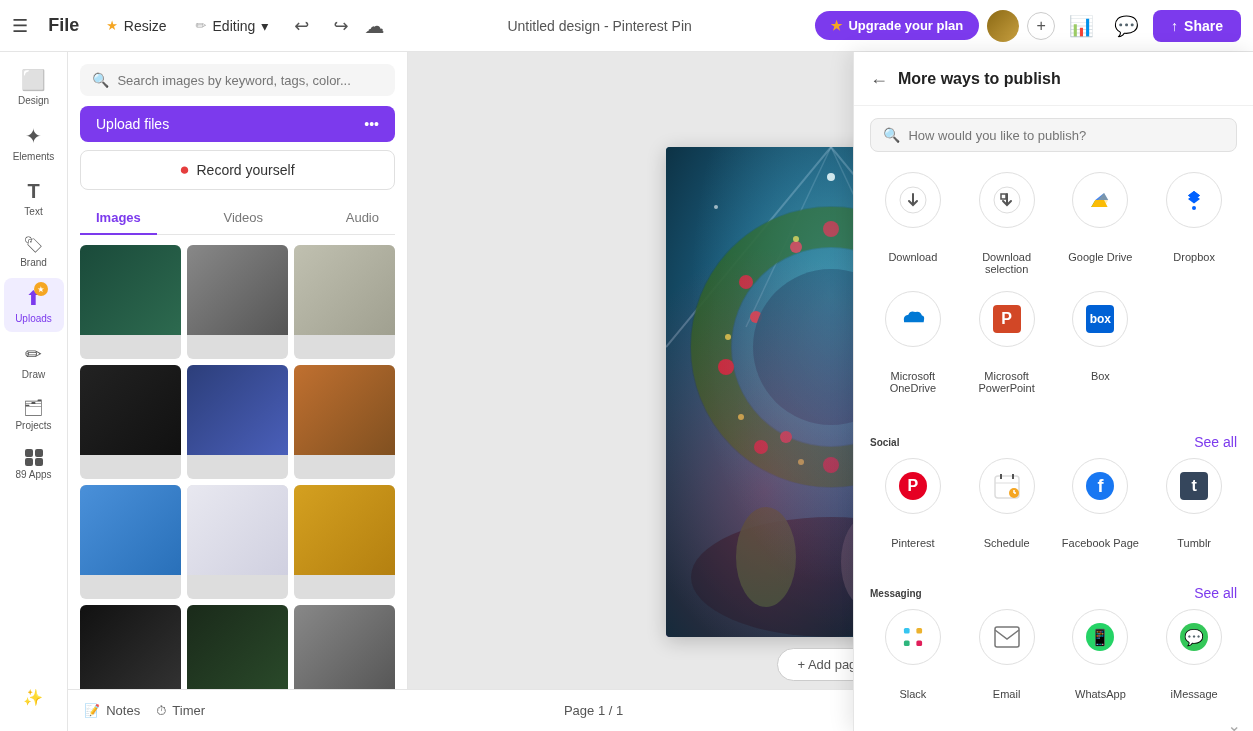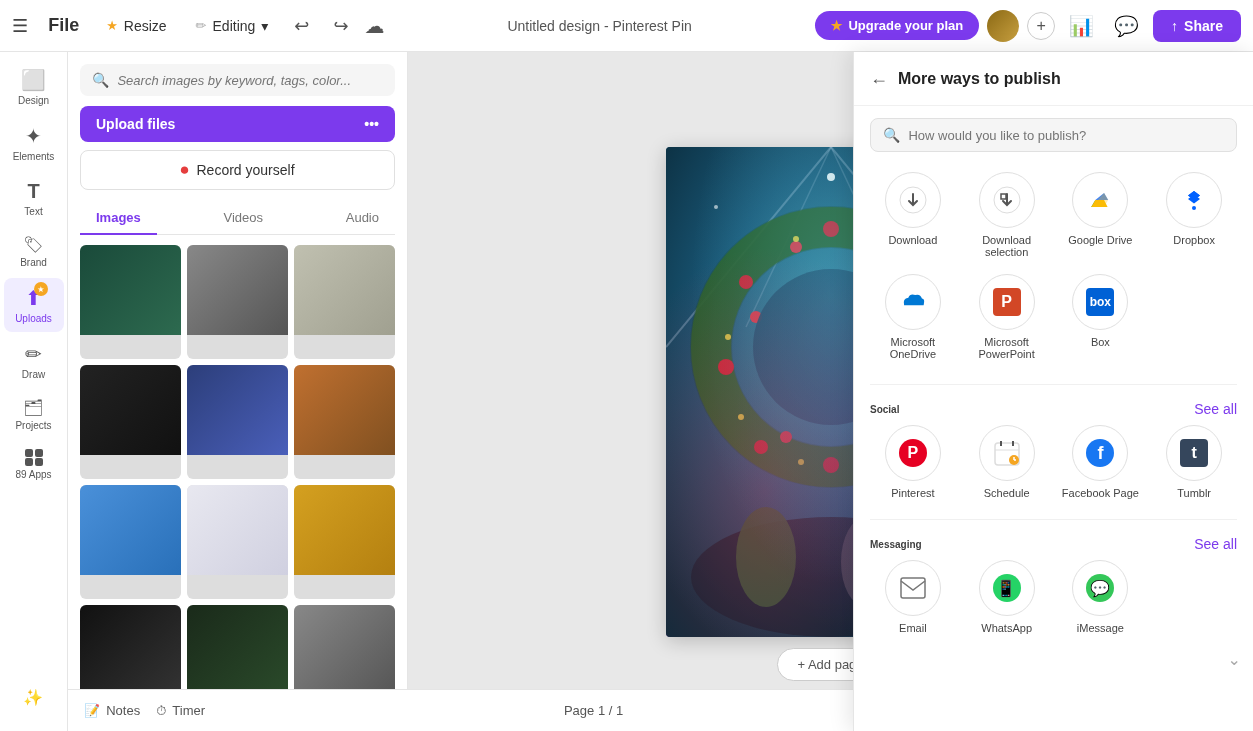--- a/index.html
+++ b/index.html
@@ -31,22 +31,22 @@
     .sidebar-icon-item { display: flex; flex-direction: column; align-items: center; gap: 3px; padding: 8px 4px; border-radius: 8px; cursor: pointer; width: 60px; }
     .sidebar-icon-item.active { background: #f0edff; }
     .sidebar-icon-item .icon-sym { font-size: 20px; color: #555; }
     .sidebar-icon-item.active .icon-sym { color: #7c3aed; }
     .sidebar-icon-item .icon-label { font-size: 10px; color: #555; text-align: center; }
     .sidebar-icon-item.active .icon-label { color: #7c3aed; }
 
     
     .left-panel { width: 340px; background: #fff; border-right: 1px solid #e5e5e5; display: flex; flex-direction: column; padding: 12px; overflow: hidden; }
     .search-bar { display: flex; align-items: center; background: #f5f5f5; border-radius: 8px; padding: 8px 12px; gap: 8px; margin-bottom: 10px; }
-    .search-bar input { border: none; background: transparent; font-size: 13px; color: #333; flex: 1; outline: none; font-style: italic; }
-    .upload-btn { display: flex; align-items: center; justify-content: space-between; background: #7c3aed; color: #fff; border: none; border-radius: 8px; padding: 10px 16px; font-size: 14px; font-weight: 700; cursor: pointer; margin-bottom: 8px; }
+    .search-bar input { border: none; background: transparent; font-size: 13px; color: #333; flex: 1; outline: none; }
+    .upload-btn { display: flex; align-items: center; justify-content: space-between; background: #7c3aed; color: #fff; border: none; border-radius: 8px; padding: 10px 16px; font-size: 14px; font-weight: 400; cursor: pointer; margin-bottom: 8px; }
     .record-btn { display: flex; align-items: center; justify-content: center; gap: 8px; background: #fff; color: #333; border: 1.5px solid #e0e0e0; border-radius: 8px; padding: 10px 16px; font-size: 14px; font-weight: 500; cursor: pointer; margin-bottom: 12px; }
 
     
     .media-tabs { display: flex; border-bottom: 1.5px solid #e5e5e5; margin-bottom: 10px; justify-content: space-between; }
     .media-tab { padding: 8px 16px; font-size: 13px; color: #777; cursor: pointer; border-bottom: 2.5px solid transparent; margin-bottom: -1.5px; }
     .media-tab.active { color: #7c3aed; border-bottom-color: #7c3aed; font-weight: 600; }
 
     
     .image-grid { display: grid; grid-template-columns: repeat(3, 1fr); gap: 6px; overflow-y: auto; flex: 1; }
     .image-cell { border-radius: 6px; overflow: hidden; cursor: pointer; background: #ddd; }
@@ -73,21 +73,21 @@
     
     .publish-panel { width: 400px; background: #fff; border-left: 1px solid #e5e5e5; display: flex; flex-direction: column; position: absolute; right: 0; top: 52px; bottom: 0; z-index: 20; box-shadow: -4px 0 20px rgba(0,0,0,0.1); overflow-y: auto; }
     .publish-header { display: flex; align-items: center; gap: 10px; padding: 16px; border-bottom: 1px solid #f0f0f0; }
     .publish-back { font-size: 18px; cursor: pointer; color: #555; }
     .publish-title { font-size: 16px; font-weight: 600; color: #222; }
     .publish-search { margin: 12px 16px; display: flex; align-items: center; background: #f5f5f5; border-radius: 8px; padding: 8px 12px; gap: 8px; border: 1px solid #e0e0e0; }
     .publish-search input { border: none; background: transparent; font-size: 13px; color: #333; flex: 1; outline: none; }
 
     
     .publish-options-grid { display: grid; grid-template-columns: repeat(4, 1fr); gap: 8px; padding: 8px 16px 16px; }
-    .publish-option { display: flex; flex-direction: column; align-items: center; gap: 6px; cursor: pointer; }
+    .publish-option { display: flex; flex-direction: column; align-items: center; gap: 23px; cursor: pointer; }
     .pub-icon-circle { width: 56px; height: 56px; border-radius: 50%; border: 1.5px solid #e0e0e0; display: flex; align-items: center; justify-content: center; font-size: 22px; background: #fff; }
     .pub-option-label { font-size: 11px; color: #444; text-align: center; }
 
     .publish-section-header { display: flex; align-items: center; justify-content: space-between; padding: 8px 16px 4px; }
     .publish-section-title { font-size: 10px; font-weight: 600; color: #404040; }
     .publish-see-all { font-size: 14px; color: #7c3aed; cursor: pointer; font-weight: 500; }
 
     .publish-divider { height: 1px; background: #f0f0f0; margin: 8px 16px; }
 
     
@@ -487,20 +487,31 @@
 
     <div class="publish-divider"></div>
 
     <div class="publish-section-header">
       <span class="publish-section-title">Messaging</span>
       <span class="publish-see-all">See all</span>
     </div>
 
     <div class="messaging-options-grid">
 
+      <div class="publish-option">
+        <div class="pub-icon-circle">
+          <svg width="26" height="26" viewBox="0 0 100 100">
+            <rect x="15" y="15" width="22" height="22" rx="6" fill="#36c5f0"></rect>
+            <rect x="15" y="63" width="22" height="22" rx="6" fill="#2eb67d"></rect>
+            <rect x="63" y="15" width="22" height="22" rx="6" fill="#ecb22e"></rect>
+            <rect x="63" y="63" width="22" height="22" rx="6" fill="#e01e5a"></rect>
+          </svg>
+        </div>
+        <span class="pub-option-label">Slack</span>
+      </div>
 
       <div class="publish-option">
         <div class="pub-icon-circle">
           <svg width="26" height="22" viewBox="0 0 26 22">
             <rect x="1" y="1" width="24" height="20" rx="2" fill="none" stroke="#777" stroke-width="1.5"></rect>
             <path d="M1 4L13 13L25 4" stroke="#777" stroke-width="1.5" fill="none"></path>
           </svg>
         </div>
         <span class="pub-option-label">Email</span>
       </div>

